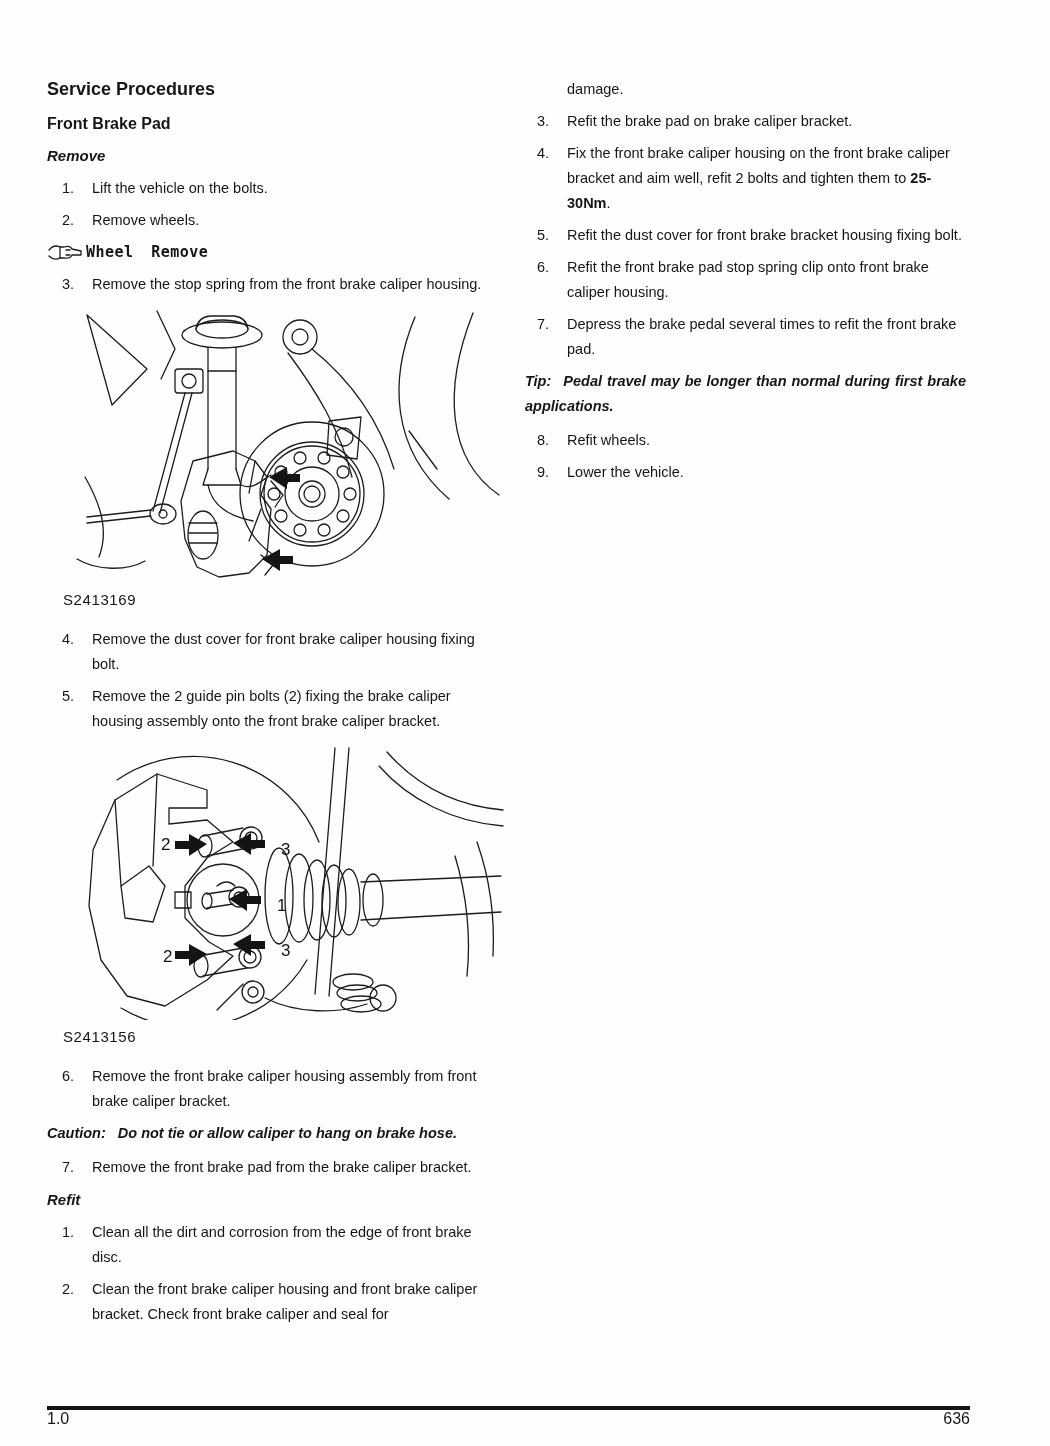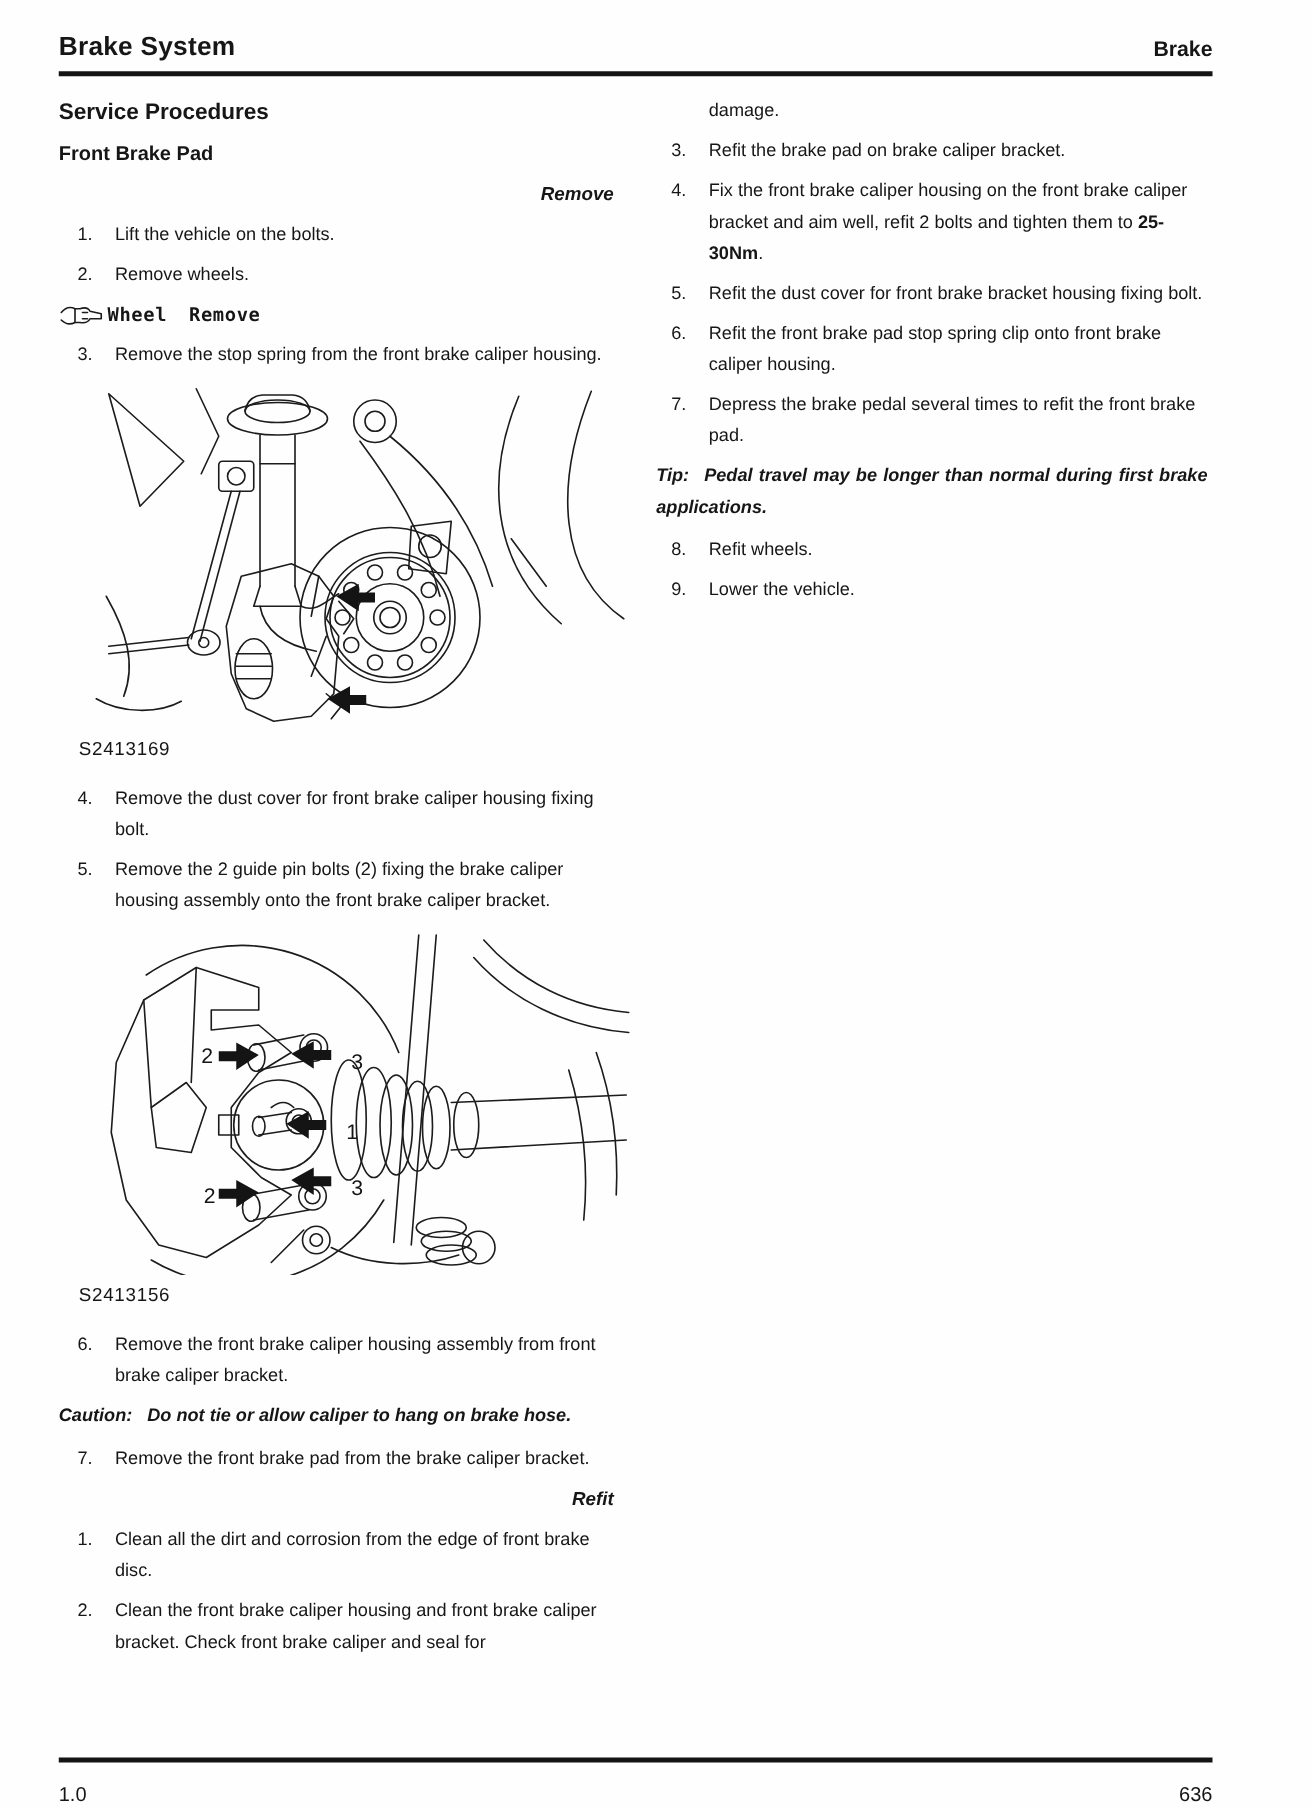--- a/index.html
+++ b/index.html
@@ -15,31 +15,31 @@
   .hdr{
     position:absolute;left:47px;right:80px;top:26px;
     display:flex;justify-content:space-between;align-items:flex-end;
     border-bottom:4px solid #141414;padding-bottom:7px;
   }
   .hdr-title{font-size:21px;font-weight:bold;letter-spacing:.2px;}
   .hdr-right{font-size:17px;font-weight:bold;}
   
   .ftr{
     position:absolute;left:47px;right:80px;top:1406px;
-    border-top:4px solid #141414;padding-top:18px;
+    border-top:4px solid #141414;padding-top:0;
     display:flex;justify-content:space-between;
     font-size:16px;
   }
   
   .col{position:absolute;top:77px;font-size:14.5px;line-height:25px;}
   .col-left{left:47px;width:444px;}
   .col-right{left:525px;width:441px;}
   .section-heading{font-size:18px;font-weight:bold;margin:0 0 9px 0;}
   .subsection-heading{font-size:16px;font-weight:bold;margin:0 0 7px 0;}
-  .phase-heading{font-size:15px;font-weight:bold;font-style:italic;margin:0 0 8px 0;text-align:right;}
+  .phase-heading{font-size:15px;font-weight:bold;font-style:italic;margin:0 0 8px 0;}
   
   .step{display:flex;padding-left:15px;margin:0 0 7px 0;}
   .step .num{flex:0 0 30px;}
   .step .txt{flex:1;}
   .col-right .step{padding-left:12px;}
   .cont-line{padding-left:42px;margin:0 0 7px 0;}
   
   .callout{
     font-weight:bold;font-style:italic;text-align:justify;
     margin:4px 0 9px 0;
@@ -59,24 +59,20 @@
   .lineart{stroke:#1c1c1c;stroke-width:1.3;fill:none;stroke-linecap:round;stroke-linejoin:round;}
   .solid{fill:#141414;stroke:none;}
   .callout-num{font-family:"Liberation Sans",sans-serif;font-size:17px;fill:#141414;}
   .bold{font-weight:bold;font-style:normal;}
 </style>
 </head>
 <body>
 
 <div class="page">
 
-  <div class="hdr">
-    <span class="hdr-title">Brake System</span>
-    <span class="hdr-right">Brake</span>
-  </div>
 
   <div class="col col-left">
 
     <div class="section-heading">Service Procedures</div>
     <div class="subsection-heading">Front Brake Pad</div>
     <div class="phase-heading">Remove</div>
 
     <div class="step">
       <span class="num">1.</span>
       <div class="txt">Lift the vehicle on the bolts.</div>

